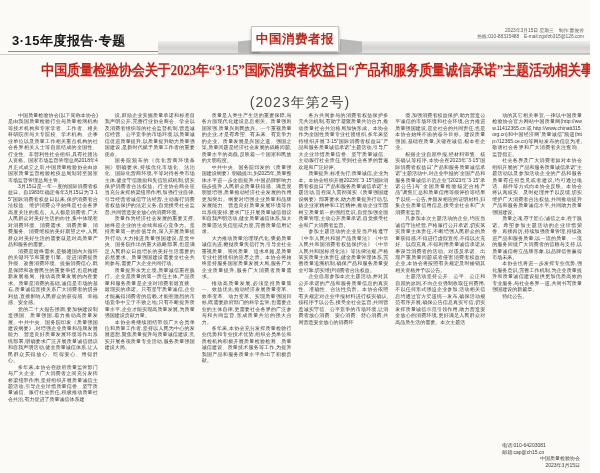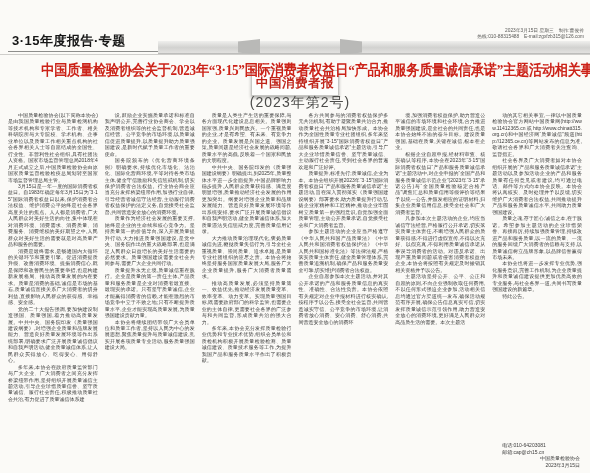--- a/index.html
+++ b/index.html
@@ -12,21 +12,21 @@
   .band{position:absolute;top:41px;left:158px;right:0;height:12px;
         background:linear-gradient(180deg,#efefed 0%,#d2d2d0 55%,#e2e1df 100%);
         border-bottom:1px solid #bdbdbb;}
   .band-fold-left{position:absolute;top:39px;left:238px;width:22px;height:16px;background:#b9b9b7;
         clip-path:polygon(0 15%,100% 0,100% 100%,0 85%);}
   .band-fold-right{position:absolute;top:39px;left:340px;width:22px;height:16px;background:#b9b9b7;
         clip-path:polygon(0 0,100% 15%,100% 85%,0 100%);}
   .hdr-rule{position:absolute;top:54px;left:0;width:600px;height:1px;background:#cfcecb;}
   .masthead-box{position:absolute;top:26px;left:50%;transform:translateX(-50%);
         width:86px;height:24px;background:#fdfdfc;border:1px solid #c6c6c3;
-        box-shadow:0 2px 3px rgba(0,0,0,.30);display:flex;align-items:center;justify-content:center;margin-top:44px;}
+        box-shadow:0 2px 3px rgba(0,0,0,.30);display:flex;align-items:center;justify-content:center;}
   .masthead-text{font-family:"Liberation Serif","DejaVu Serif",serif;font-weight:bold;
         font-size:12.5px;letter-spacing:.5px;white-space:nowrap;}
   .hdr-right{position:absolute;top:28px;right:6px;text-align:right;
         font-size:4.8px;line-height:6.2px;color:#5a5a58;}
   
   .headline{position:absolute;top:61px;left:0;width:600px;text-align:center;}
   .headline-inner{display:inline-block;white-space:nowrap;transform:scaleX(.88);
         transform-origin:center;font-family:"Liberation Serif","DejaVu Serif",serif;
         font-weight:bold;font-size:15px;letter-spacing:-.3px;}
   .issue{position:absolute;top:94px;left:0;width:600px;text-align:center;

